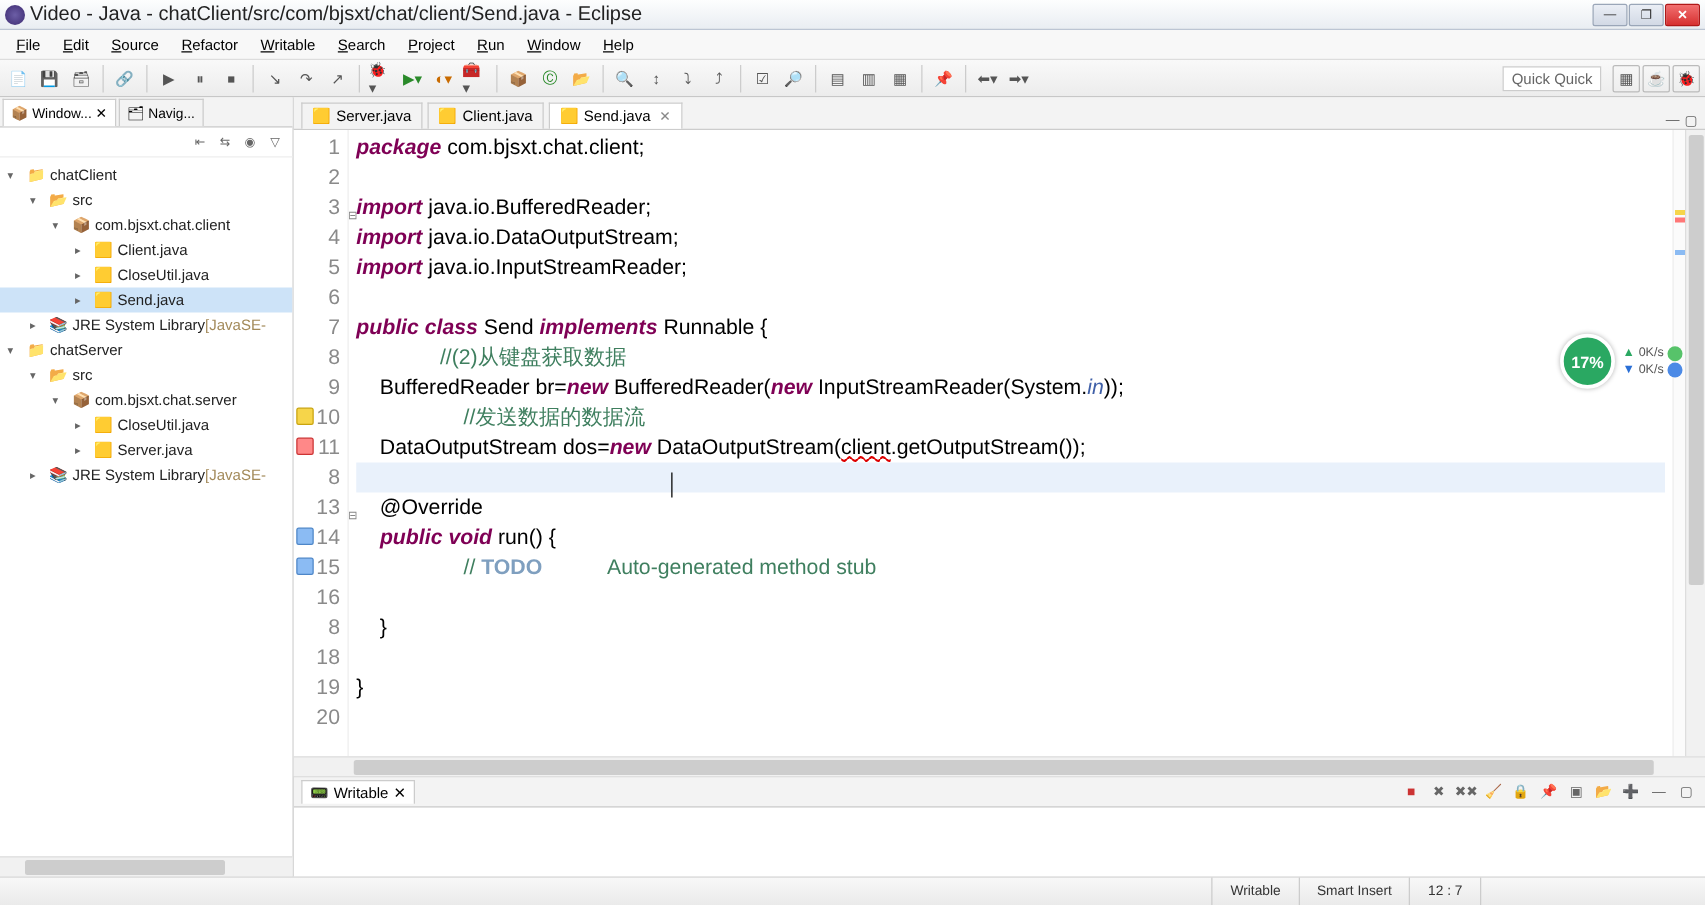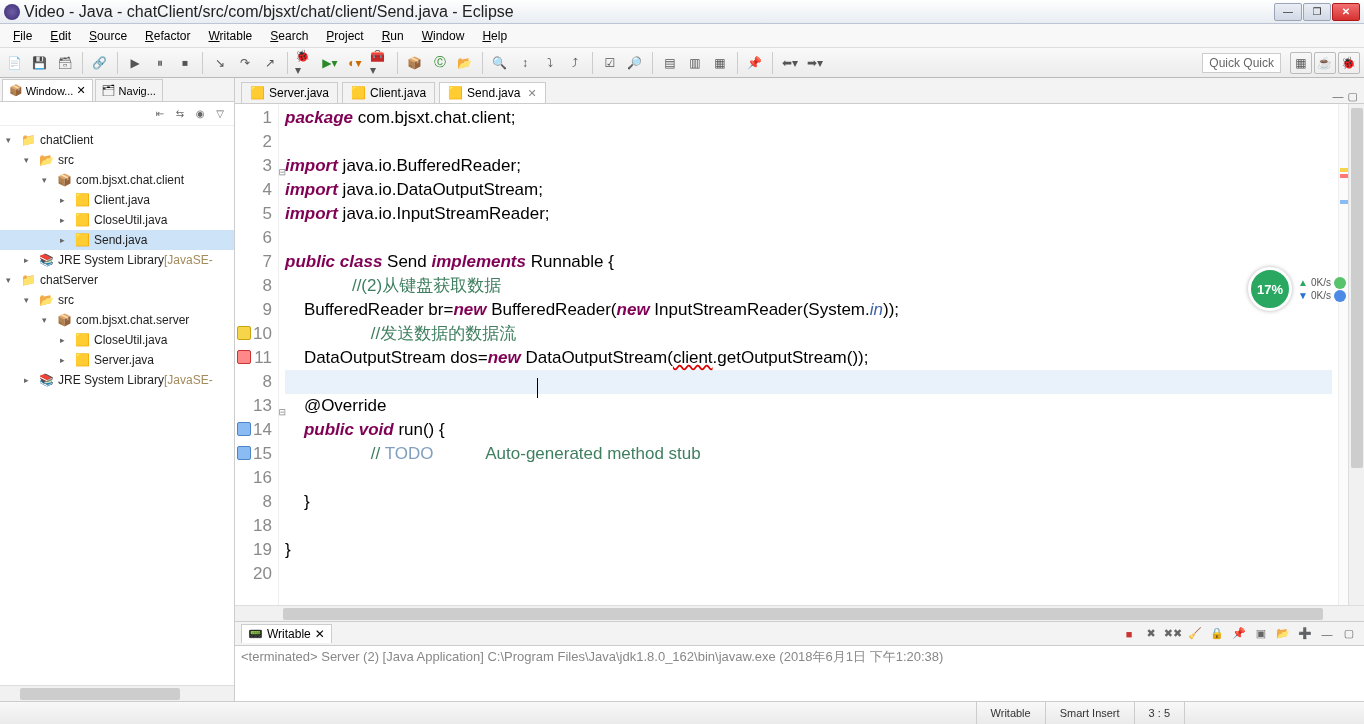--- a/index.html
+++ b/index.html
@@ -56,21 +56,21 @@
 .gutter .ln { height:24px; }
 .gutter .marker { position:absolute; left:2px; width:14px; height:14px; border-radius:2px; }
 .gutter .marker.warn { background:#f6d54a; border:1px solid #c9a40e; }
 .gutter .marker.err { background:#f88; border:1px solid #c33; }
 .gutter .marker.info { background:#8bbbf3; border:1px solid #4d86c8; }
 .gutter .fold { position:absolute; right:-8px; width:10px; height:10px; font-size:9px; color:#888; }
 .code { flex:1; padding:2px 6px; position:relative; white-space:pre; }
 .code .line { height:24px; }
 .code .kw { color:#7f0055; font-weight:bold;font-style:italic; }
 .code .cm { color:#3f7f5f;margin-left:48px; }
-.code .todo { color:#7f9fbf; font-weight:normal;margin-top:32px; }
+.code .todo { color:#7f9fbf; font-weight:bold;margin-top:32px; }
 .code .err { text-decoration: wavy underline #d00; }
 .code .it { font-style:italic; color:#4060a8; }
 .code .cur-line { background:#e9f1fb; }
 .cursor-caret { position:absolute; top:274px; left:258px; width:1px; height:20px; background:#000; }
 .vscroll { width:16px; background:#f1f1f1; border-left:1px solid #ddd; position:relative; }
 .vscroll .thumb { position:absolute; top:4px; left:2px; width:12px; height:360px; background:#cdcdcd; border-radius:2px; }
 .hscroll-ed { height:16px; background:#f1f1f1; border-top:1px solid #ddd; position:relative; }
 .hscroll-ed .thumb { position:absolute; left:48px; top:2px; height:12px; width:1040px; background:#cdcdcd; border-radius:2px; }
 
 .overview-ruler { width:10px; background:#fbfbfb; border-left:1px solid #eee; position:relative; }
@@ -345,31 +345,30 @@
           <div class="cbtn">🔒</div>
           <div class="cbtn">📌</div>
           <div class="cbtn">▣</div>
           <div class="cbtn">📂</div>
           <div class="cbtn">➕</div>
           <div class="cbtn">—</div>
           <div class="cbtn">▢</div>
         </div>
       </div>
       <div class="console-body">
-        <div class="term">&lt;terminated&gt; Server (2) [Java Application] C:\Program Files\Java\jdk1.8.0_162\bin\javaw.exe (2018年6月1日 下午1:20:38)</div>
       </div>
     </div>
   </div>
 </div>
 
 <div class="statusbar">
   <div class="spacer"></div>
   <div class="cell">Writable</div>
   <div class="cell">Smart Insert</div>
-  <div class="cell">3 : 5</div>
+  <div class="cell">12 : 7</div>
   <div class="cell" style="width:180px"></div>
 </div>
 
 <div class="floating-widget">
   <div class="circ">17%</div>
   <div class="net">
     <div class="row">
         <span class="arrow up">▲</span>
         <span>0K/s</span>
         <span class="dot g"></span>

